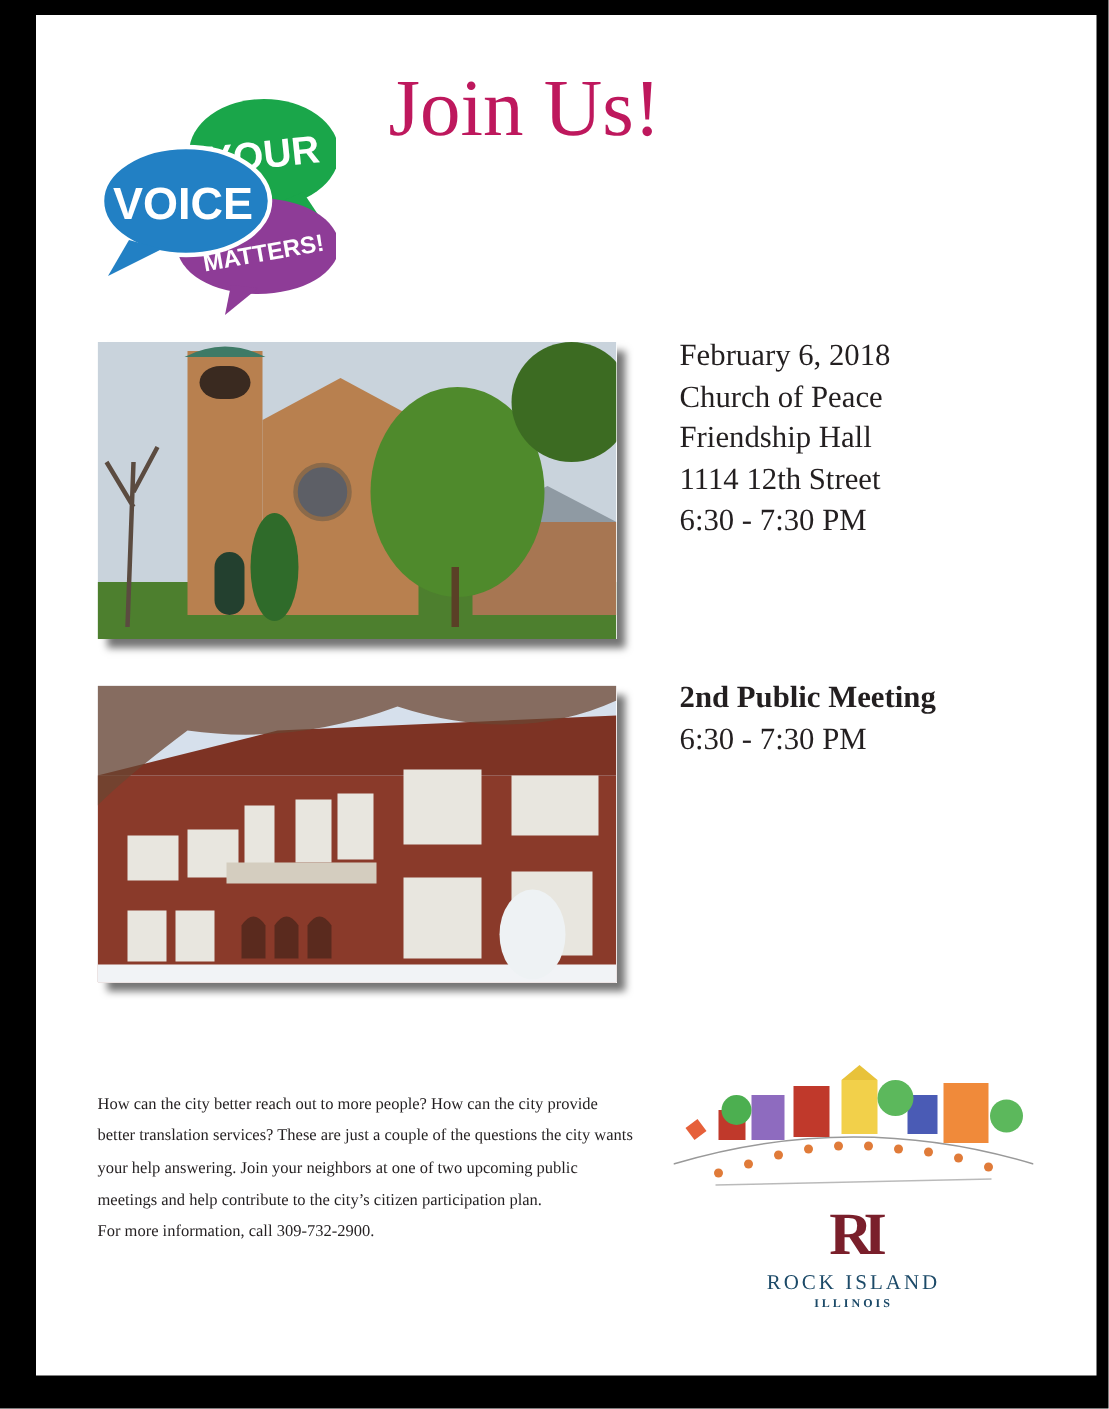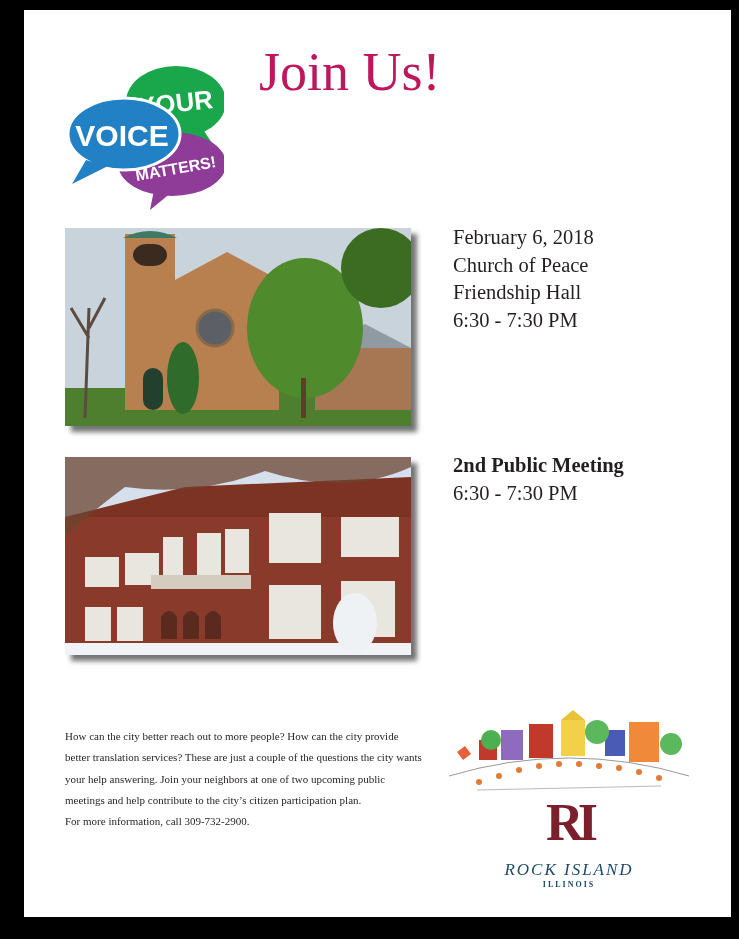--- a/index.html
+++ b/index.html
@@ -20,22 +20,22 @@
     .meeting { left:429px; font-size:20.5px; line-height:27.5px; }
     .meeting1 { top:214px; }
     .meeting2 { top:442px; }
     .meeting .heading { font-weight:bold; }
 
     .body-text { left:41px; top:698px; width:360px; font-size:11px; line-height:21.3px;margin-top:18px; }
     .body-text .cta { font-weight:normal; }
 
     .city-art { left:425px; top:700px; width:240px; height:100px; }
     .ri-logo { left:470px; top:790px; width:150px; height:95px; text-align:center; }
-    .ri-mark { font-size:52px; line-height:46px; color:#7a1f2b; font-weight:bold; letter-spacing:-6px; display:block; }
-    .ri-name { font-size:17px; letter-spacing:2px; color:#1c4a68; display:block; margin-top:14px; font-family:"Liberation Serif", serif;font-style:italic; }
+    .ri-mark { font-size:40px; line-height:46px; color:#7a1f2b; font-weight:bold; letter-spacing:-6px; display:block; }
+    .ri-name { font-size:14px; letter-spacing:2px; color:#1c4a68; display:block; margin-top:2px; font-family:"Liberation Serif", serif; }
     .ri-state { font-size:8px; letter-spacing:2px; color:#1c4a68; display:block; font-weight:bold; }
   </style>
 </head>
 <body>
 
 <div class="sheet">
 
   <div class="abs logo">
     <svg width="160" height="160" viewBox="0 0 160 160">
 
@@ -78,20 +78,21 @@
       <ellipse cx="118" cy="150" rx="16" ry="36" fill="#2f6b2a"></ellipse>
       <rect x="236" y="150" width="5" height="40" fill="#5a4026"></rect>
       <path d="M20 190 L24 80 M24 110 L6 80 M24 100 L40 70" stroke="#5b4b40" stroke-width="3" fill="none"></path>
     </svg>
   </div>
 
   <div class="abs meeting meeting1">
     <div>February 6, 2018</div>
     <div>Church of Peace</div>
     <div>Friendship Hall</div>
+    <div>1114 12th Street</div>
     <div>6:30 - 7:30 PM</div>
   </div>
 
   <div class="abs photo photo2">
     <svg width="346" height="198" viewBox="0 0 346 198">
       <rect width="346" height="198" fill="#d6e0ec"></rect>
       <rect x="0" y="60" width="346" height="138" fill="#8a3a2a"></rect>
       <path d="M0 60 L120 30 L346 20 L346 60 Z" fill="#7d3324"></path>
       <g fill="#e8e6df">
         <rect x="20" y="100" width="34" height="30"></rect>

